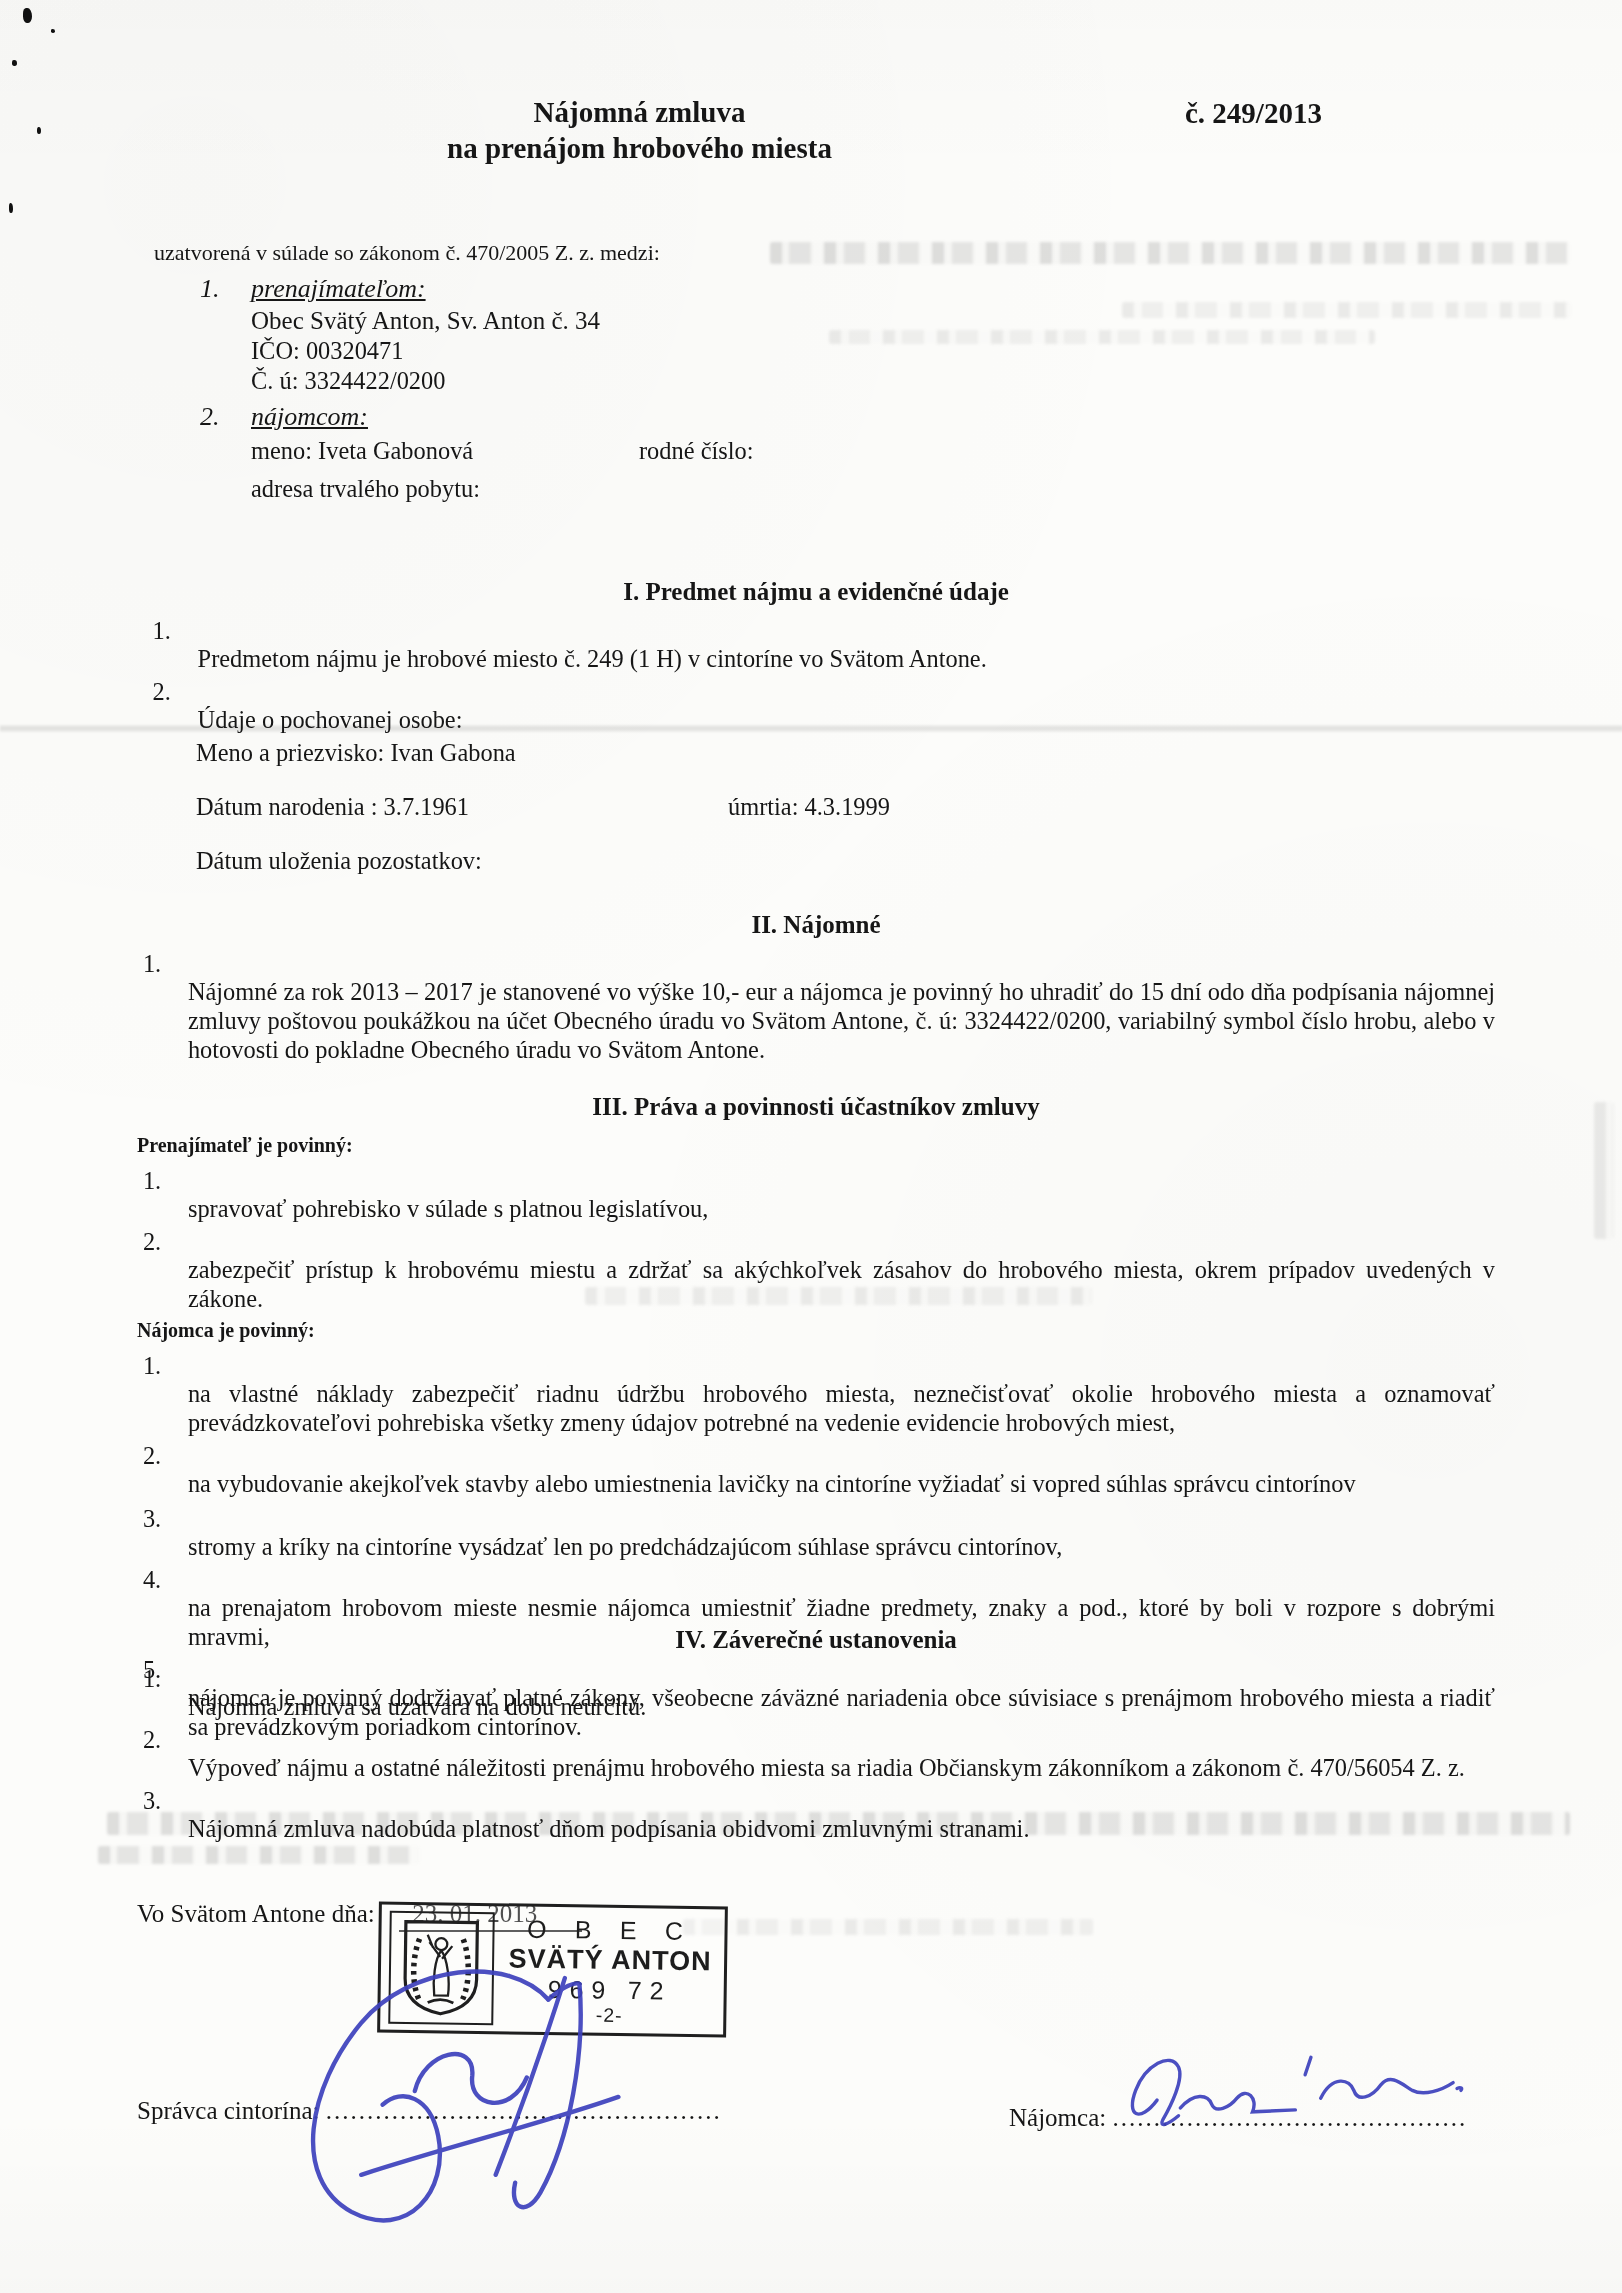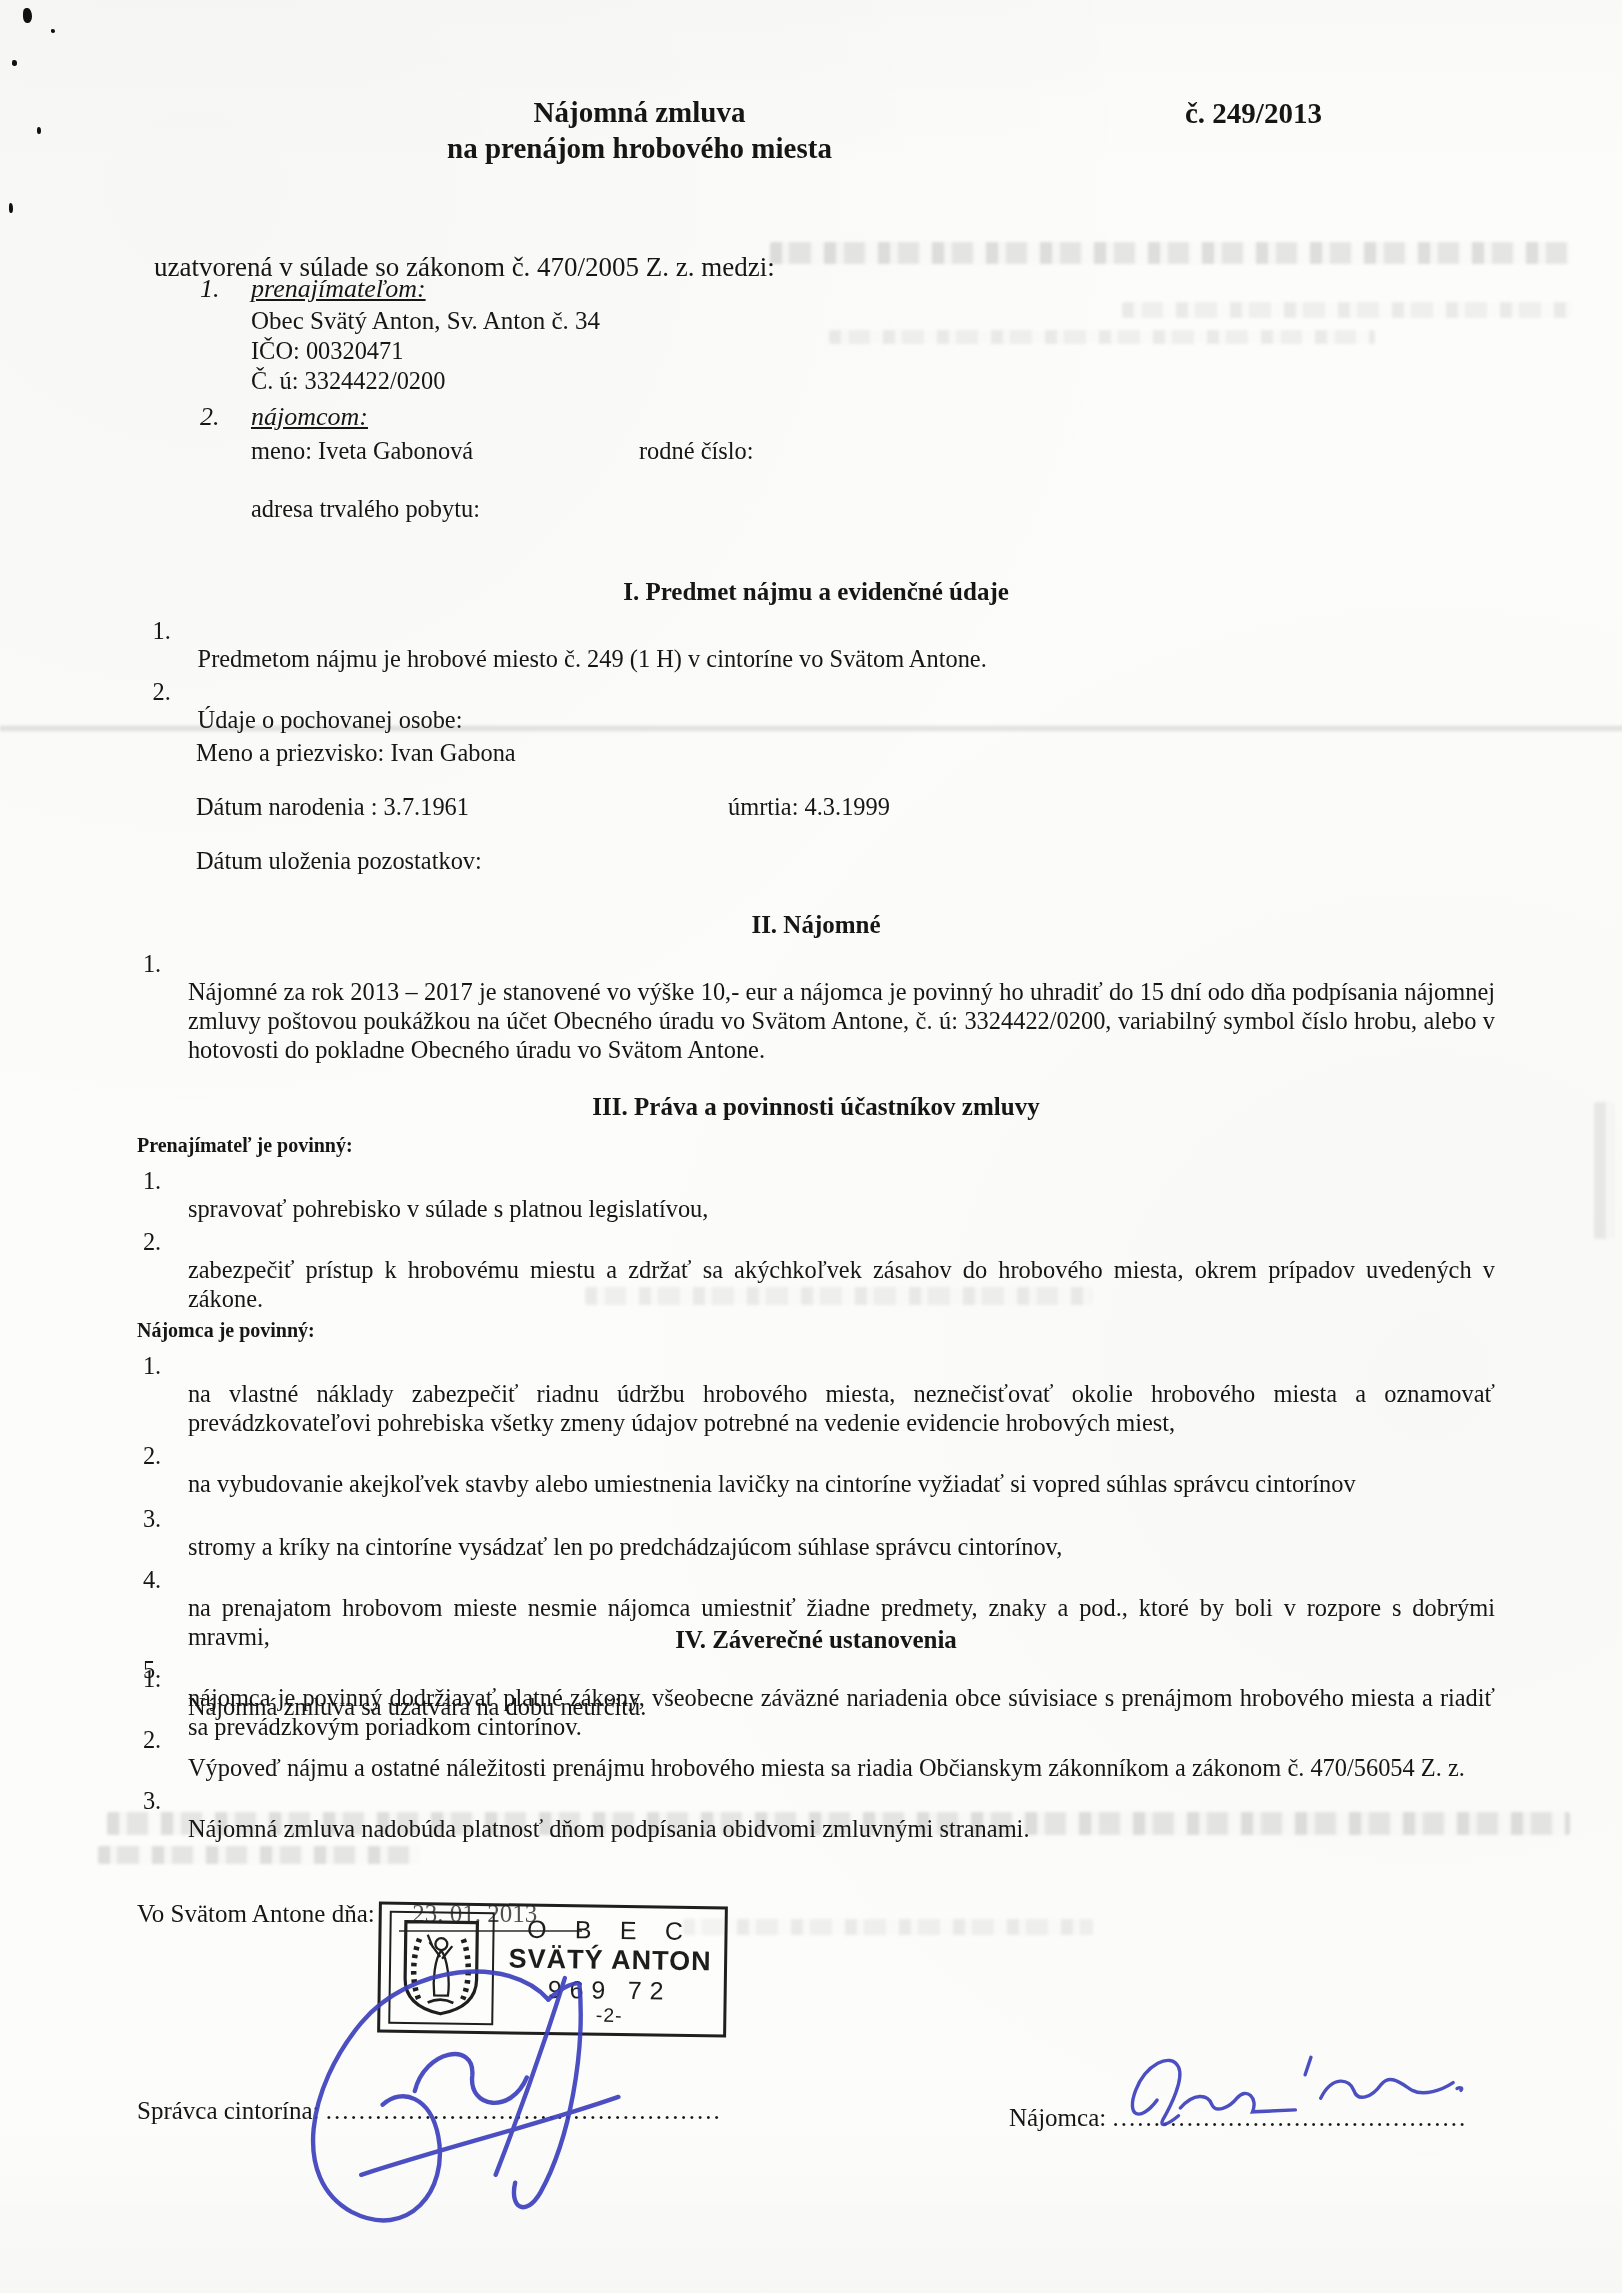--- a/index.html
+++ b/index.html
@@ -9,31 +9,31 @@
     background-image:
       radial-gradient(circle at 12% 8%, rgba(0,0,0,0.02), transparent 40%),
       radial-gradient(circle at 88% 60%, rgba(0,0,0,0.015), transparent 45%),
       linear-gradient(180deg, rgba(0,0,0,0.012), transparent 8%, transparent 92%, rgba(0,0,0,0.02));
     font-family:"Liberation Serif","DejaVu Serif",serif;
     color:#161616;
   }
   .abs{position:absolute;}
   .title-block{top:94px;left:390px;width:499px;text-align:center;font-weight:bold;font-size:29px;line-height:36px;}
   .contract-no{top:97px;left:1185px;font-weight:bold;font-size:29px;}
-  .intro{top:252px;left:154px;font-size:27px;}
+  .intro{top:240px;left:154px;font-size:22px;}
   
   .parties{top:274px;left:200px;width:878px;font-size:24.4px;line-height:30px;}
   .p-row{display:flex;align-items:baseline;}
   .p-num{width:51px;font-style:italic;font-size:26px;}
   .p-label{font-style:italic;font-size:26px;text-decoration:underline;}
   .p-ind{margin-left:51px;}
   .p-name{font-weight:normal;font-size:25px;margin-top:2px;}
   .meno-row{display:flex;margin-top:3.9px;}
   .meno-cell{display:inline-block;width:388px;}
-  .addr{margin-top:28px;}
+  .addr{margin-top:8px;}
   
   .sec{left:137px;width:1358px;font-size:24.4px;line-height:29px;}
   .sec-h{text-align:center;font-weight:bold;font-size:25px;margin-bottom:9.8px;}
   .li{display:flex;margin-bottom:3.9px;}
   .li-num{width:45px;flex:0 0 45px;padding-left:5.9px;}
   .li-txt{flex:1;text-align:justify;margin-top:28px;}
   .li-txt.nj{text-align:left;}
   .sub-ind{margin-left:59px;}
   .s1 .li-num{width:45px;padding-left:15.6px;}
   .date-row{display:flex;margin-top:25px;}

